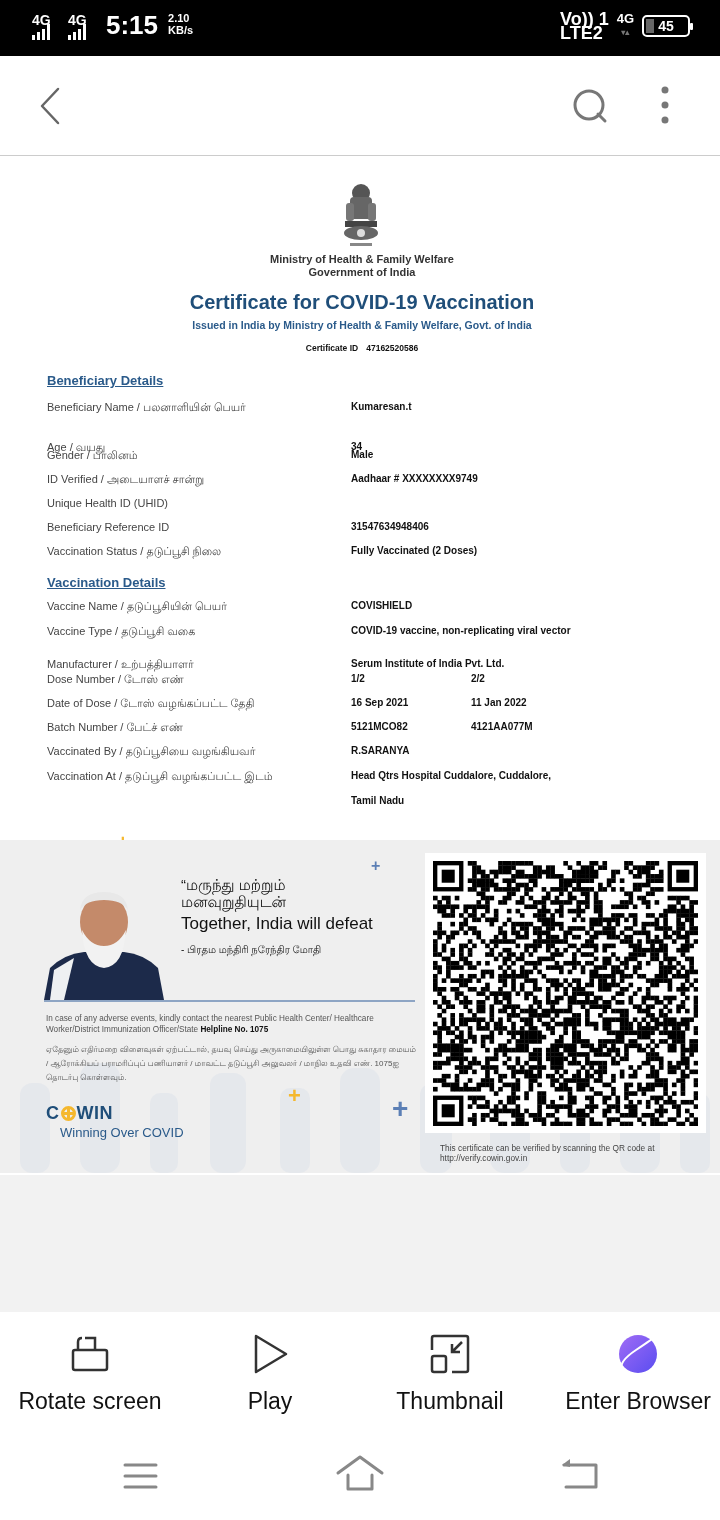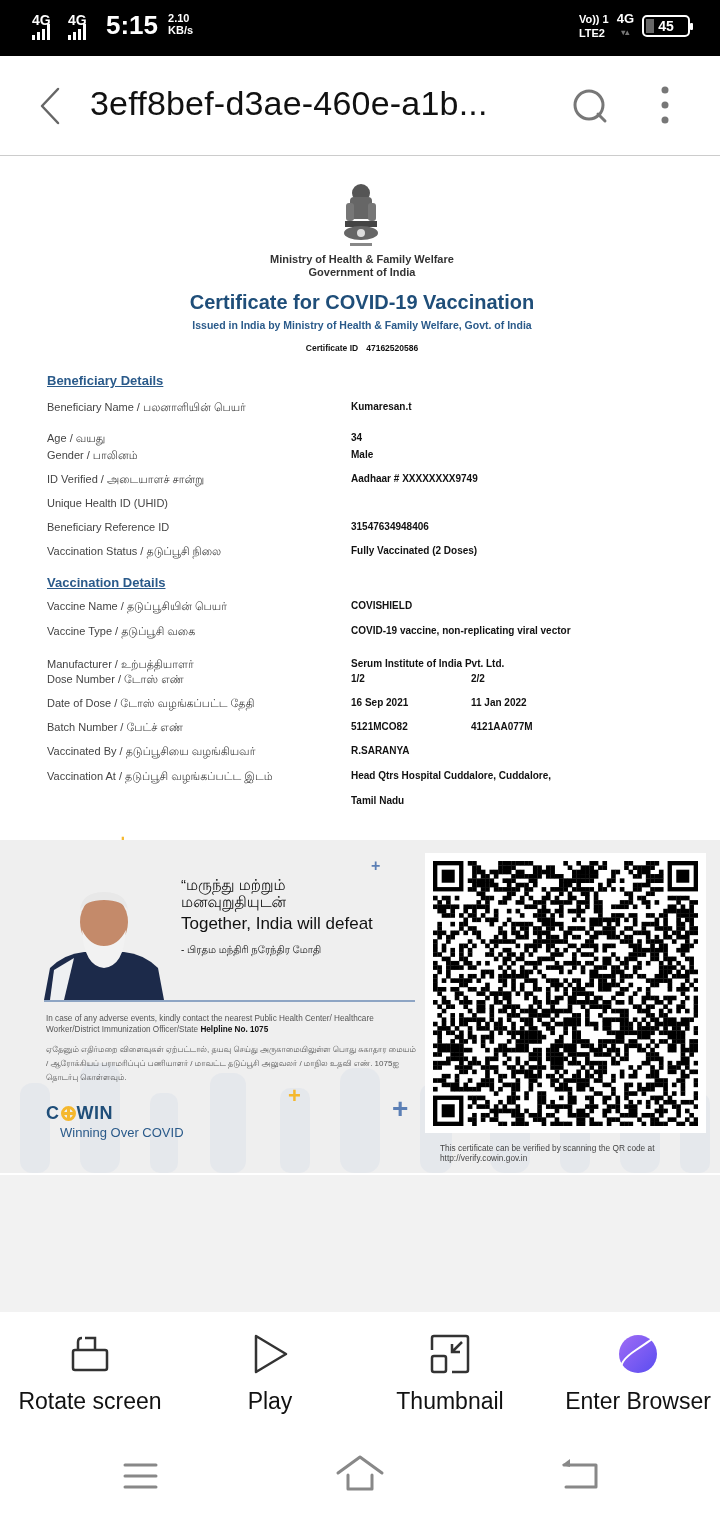--- a/index.html
+++ b/index.html
@@ -6,21 +6,21 @@
   html, body { width: 720px; height: 1520px; overflow: hidden; background: #fff; font-family: "Liberation Sans", sans-serif; }
   .status-bar { position: absolute; left: 0; top: 0; width: 720px; height: 56px; background: #000; color: #fff; }
   .sb-left { position: absolute; left: 30px; top: 10px; display: flex; align-items: flex-end; gap: 6px; }
   .sig { position: relative; width: 30px; height: 28px; }
   .sig .lbl { position: absolute; left: 2px; top: 0; font-size: 14px; font-weight: bold; }
   .sig .bars { position: absolute; left: 2px; bottom: 0; display: flex; align-items: flex-end; gap: 2px; }
   .sig .bars i { display: block; width: 3px; background: #fff; }
   .time { font-size: 26px; font-weight: bold; margin-left: 4px; line-height: 30px; }
   .speed { font-size: 11px; font-weight: bold; line-height: 12px; margin-left: 4px; padding-bottom: 4px; }
   .sb-right { position: absolute; right: 30px; top: 12px; display: flex; align-items: center; gap: 8px; }
-  .volte { font-size: 11px; font-weight: bold; line-height: 14px; text-align: left; }
+  .volte { font-size: 18px; font-weight: bold; line-height: 14px; text-align: left; }
   .net4g { font-size: 13px; font-weight: bold; line-height: 14px; }
   .battery { position: relative; width: 48px; height: 22px; border: 2px solid #fff; border-radius: 5px; font-size: 14px; font-weight: bold; text-align: center; line-height: 18px; }
   .battery::after { content: ""; position: absolute; right: -5px; top: 6px; width: 3px; height: 7px; background: #fff; border-radius: 1px; }
   .battery .fill { position: absolute; left: 2px; top: 2px; bottom: 2px; width: 8px; background: #666; }
   .battery span { position: relative; }
 
   .toolbar { position: absolute; left: 0; top: 56px; width: 720px; height: 100px; background: #fff; border-bottom: 1px solid #ccc; }
   .back-btn { position: absolute; left: 30px; top: 25px; width: 40px; height: 50px; }
   .title { position: absolute; left: 90px; top: 28px; font-size: 34px; color: #111; letter-spacing: 0.2px; }
   .search-btn { position: absolute; left: 568px; top: 28px; width: 44px; height: 44px; }
@@ -115,21 +115,20 @@
     </div>
   </div>
 </div>
 
 <div class="toolbar">
   <div class="back-btn">
     <svg width="40" height="50" viewBox="0 0 40 50">
       <polyline points="28,8 12,25 28,42" fill="none" stroke="#666" stroke-width="2.5" stroke-linecap="round" stroke-linejoin="round"></polyline>
     </svg>
   </div>
-  <div class="title">3eff8bef-d3ae-460e-a1b...</div>
   <div class="search-btn">
     <svg width="44" height="44" viewBox="0 0 44 44">
       <circle cx="21" cy="21" r="14" fill="none" stroke="#777" stroke-width="3"></circle>
       <line x1="30" y1="30" x2="37" y2="37" stroke="#777" stroke-width="3" stroke-linecap="round"></line>
     </svg>
   </div>
   <div class="more-btn">
     <svg width="30" height="44" viewBox="0 0 30 44">
       <circle cx="15" cy="6" r="3.5" fill="#777"></circle>
         <circle cx="15" cy="21" r="3.5" fill="#777"></circle>
@@ -159,21 +158,21 @@
     <div class="cert-id">
       <span>Certificate ID</span><span>47162520586</span>
     </div>
 
     <div class="section-h" style="top:216px">Beneficiary Details</div>
     <div id="ben-rows">
         <div class="row" style="top: 244px;">
           <span class="lab">Beneficiary Name / பலனாளியின் பெயர்</span>
           <span class="val">Kumaresan.t</span>
         </div>
-        <div class="row" style="top: 275px;">
+        <div class="row" style="top: 284px;">
           <span class="lab">Age / வயது</span>
           <span class="val">34</span>
         </div>
         <div class="row" style="top: 292px;">
           <span class="lab">Gender / பாலினம்</span>
           <span class="val">Male</span>
         </div>
         <div class="row" style="top: 316px;">
           <span class="lab">ID Verified / அடையாளச் சான்று</span>
           <span class="val">Aadhaar # XXXXXXXX9749</span>

